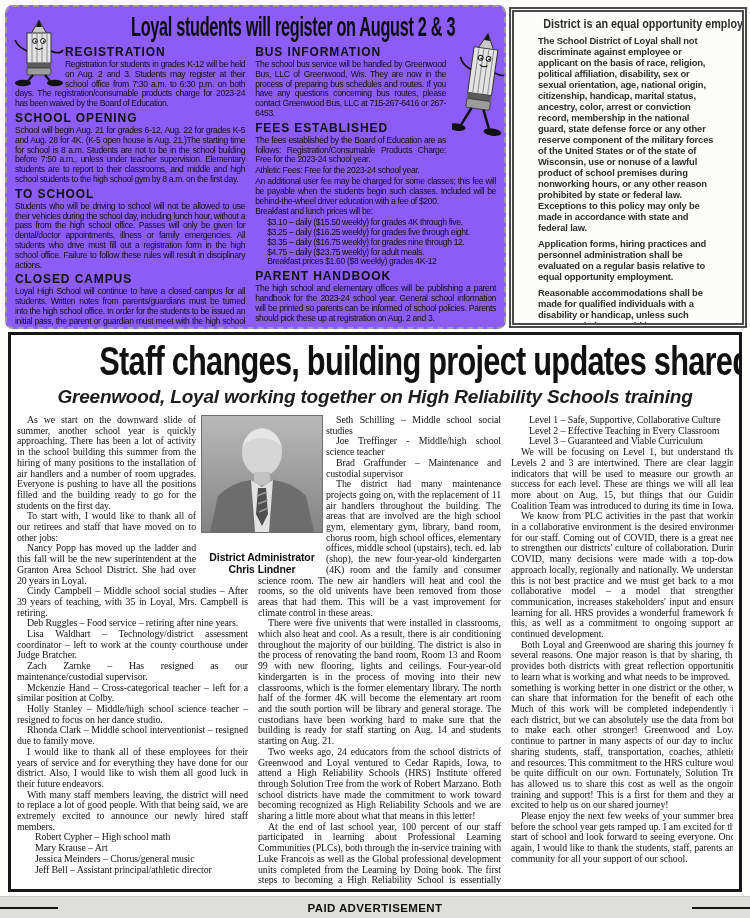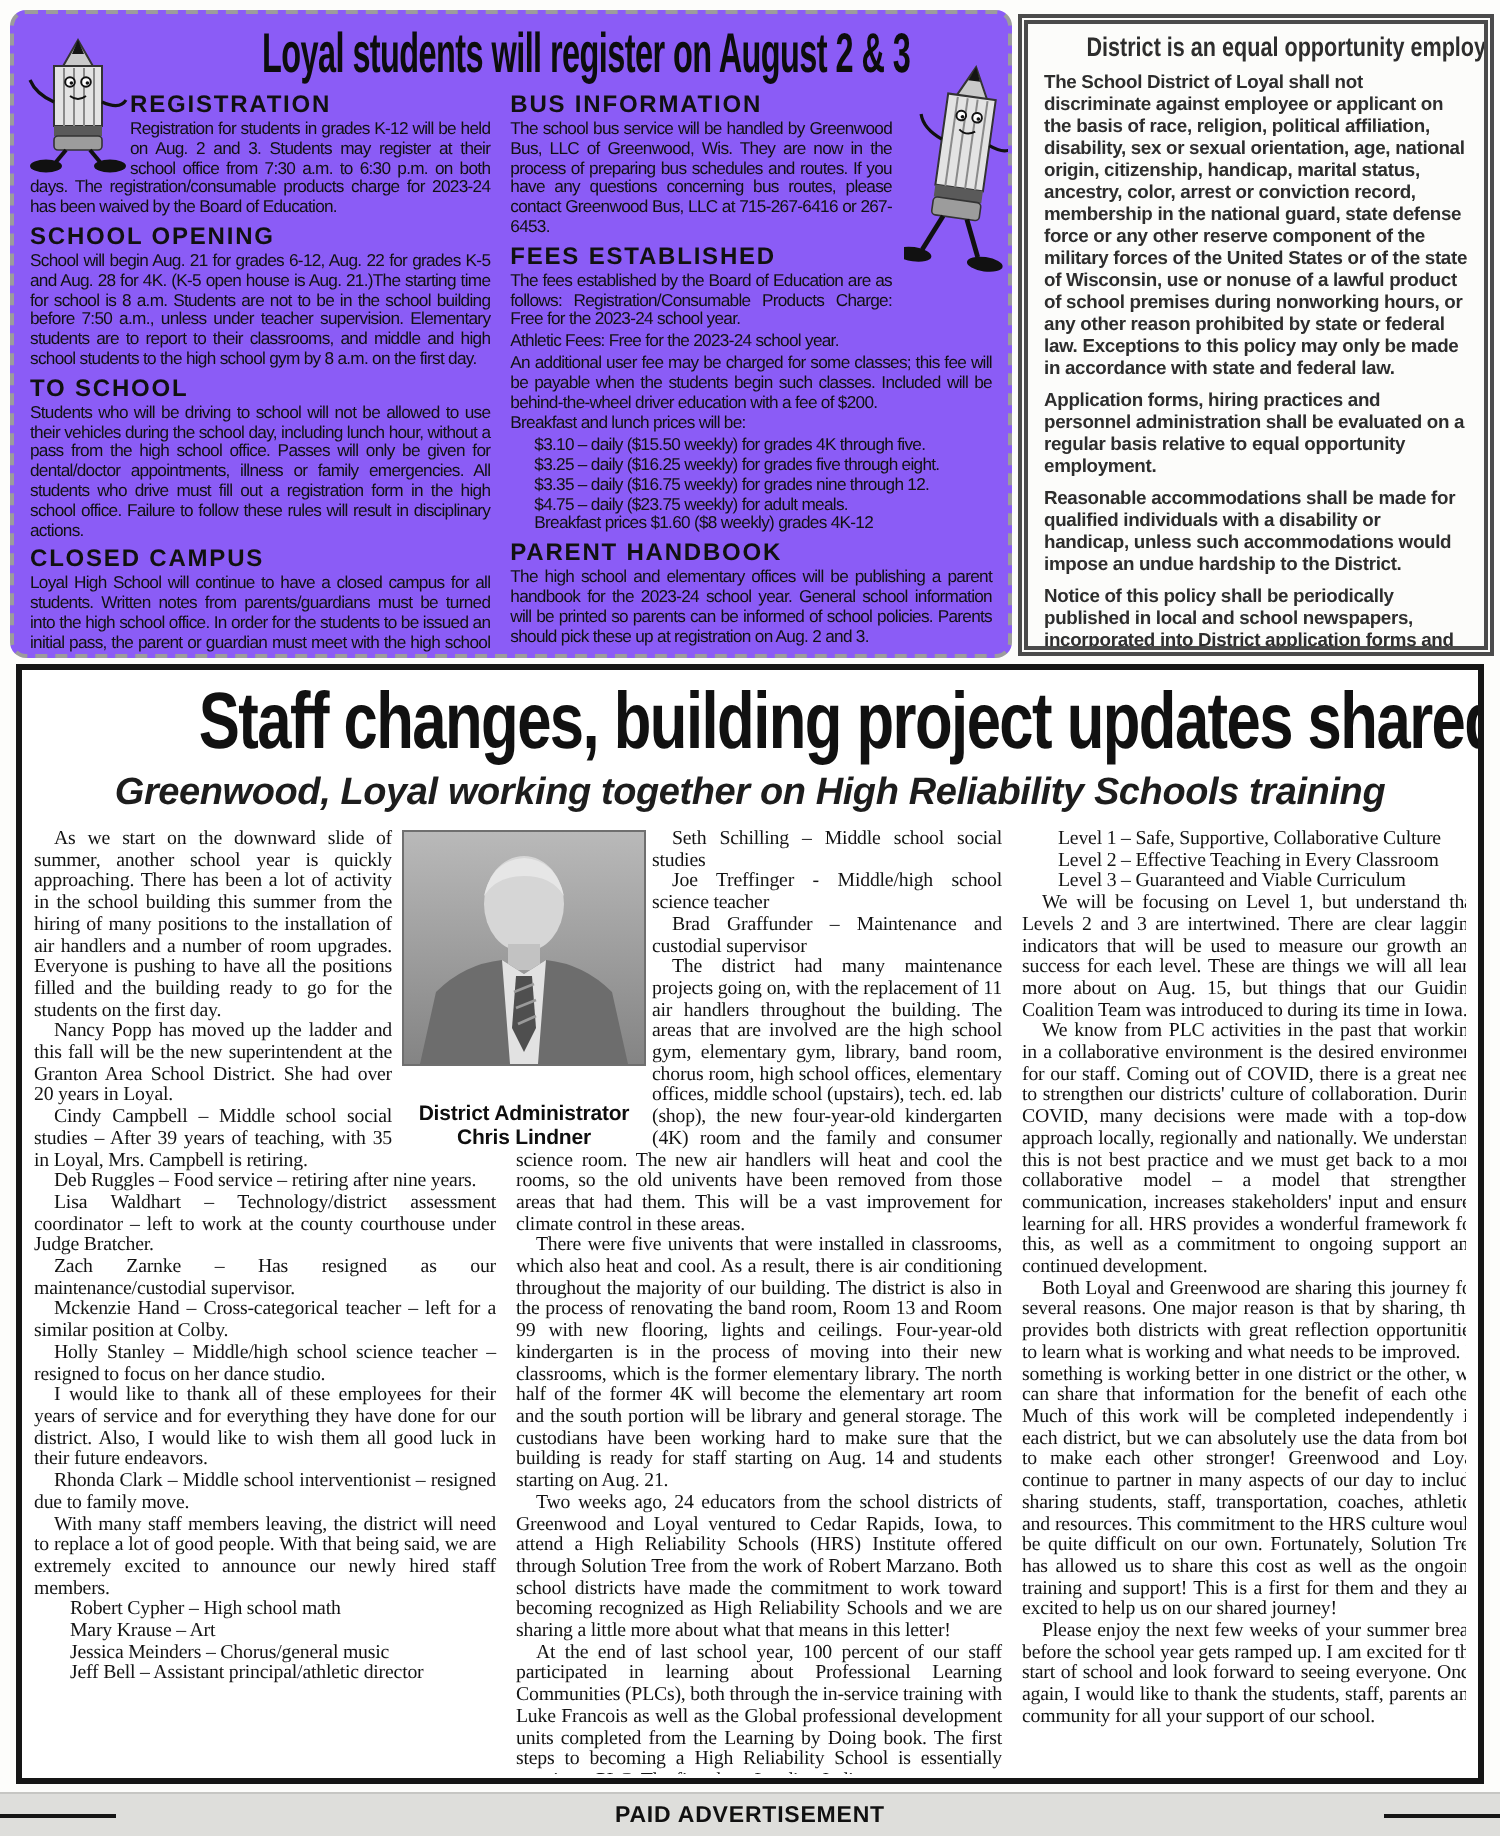--- a/index.html
+++ b/index.html
@@ -32,21 +32,21 @@
   .spc-l{float:left;width:50px;height:46px;}
   .spc-r{float:right;width:50px;height:104px;}
   
   .eoe{
     position:absolute;left:509px;top:7px;width:238px;height:321px;
     border:5px double #4b4b4b;box-sizing:border-box;background:#fcfcfa;
     padding:2px 8px;color:#2e2e2e;overflow:hidden;
   }
   .eoe-title{font-size:13.5px;font-weight:bold;text-align:center;white-space:nowrap;
     transform:scaleX(0.8);transform-origin:center;margin:2px 0 4px;}
-  .eoe p{font-size:9.4px;line-height:11px;font-weight:bold;margin:0 0 5px;letter-spacing:-0.15px;}
+  .eoe p{font-size:9.4px;line-height:11px;font-weight:bold;margin:0 16px 5px;letter-spacing:-0.15px;}
   
   .mbox{
     position:absolute;left:8px;top:332px;width:734px;height:560px;
     border:3px solid #161616;box-sizing:border-box;padding:3px 6px;background:#fff;overflow:hidden;
   }
   .m-headline{
     font-size:40px;font-weight:bold;text-align:center;white-space:nowrap;
     transform:scaleX(0.77);transform-origin:center;margin:2px 0 0;letter-spacing:-1px;line-height:42px;
   }
   .m-subhead{font-size:19px;font-style:italic;text-align:center;margin:4px 0 7px;color:#1d1d1d;letter-spacing:-0.2px;}
@@ -174,29 +174,30 @@
 </div>
 
 <div class="mbox">
   <h1 class="m-headline">Staff changes, building project updates shared</h1>
   <h2 class="m-subhead">Greenwood, Loyal working together on High Reliability Schools training</h2>
 
   <div class="mbody">
     <div class="colA">
       <div class="spA"></div>
       <p>As we start on the downward slide of summer, another school year is quickly approaching.  There has been a lot of activity in the school building this summer from the hiring of many positions to the installation of air handlers and a number of room upgrades. Everyone is pushing to have all the positions filled and the building ready to go for the students on the first day.</p>
+      <p>To start with, I would like to thank all of our retirees and staff that have moved on to other jobs:</p>
       <p>Nancy Popp has moved up the ladder and this fall will be the new superintendent at the Granton Area School District. She had over 20 years in Loyal.</p>
       <p>Cindy Campbell – Middle school social studies – After 39 years of teaching, with 35 in Loyal, Mrs. Campbell is retiring.</p>
       <p>Deb Ruggles – Food service – retiring after nine years.</p>
       <p>Lisa Waldhart – Technology/district assessment coordinator – left to work at the county courthouse under Judge Bratcher.</p>
       <p>Zach Zarnke – Has resigned as our maintenance/custodial supervisor.</p>
       <p>Mckenzie Hand – Cross-categorical teacher – left for a similar position at Colby.</p>
       <p>Holly Stanley – Middle/high school science teacher – resigned to focus on her dance studio.</p>
+      <p>Rhonda Clark – Middle school interventionist – resigned due to family move.</p>
       <p>I would like to thank all of these employees for their years of service and for everything they have done for our district. Also, I would like to wish them all good luck in their future endeavors.</p>
-      <p>Rhonda Clark – Middle school interventionist – resigned due to family move.</p>
       <p>With many staff members leaving, the district will need to replace a lot of good people. With that being said, we are extremely excited to announce our newly hired staff members.</p>
       <p class="hire">Robert Cypher – High school math</p>
       <p class="hire">Mary Krause – Art</p>
       <p class="hire">Jessica Meinders – Chorus/general music</p>
       <p class="hire">Jeff Bell – Assistant principal/athletic director</p>
 
     </div>
 
     <div class="colB">
       <div class="spB"></div>

